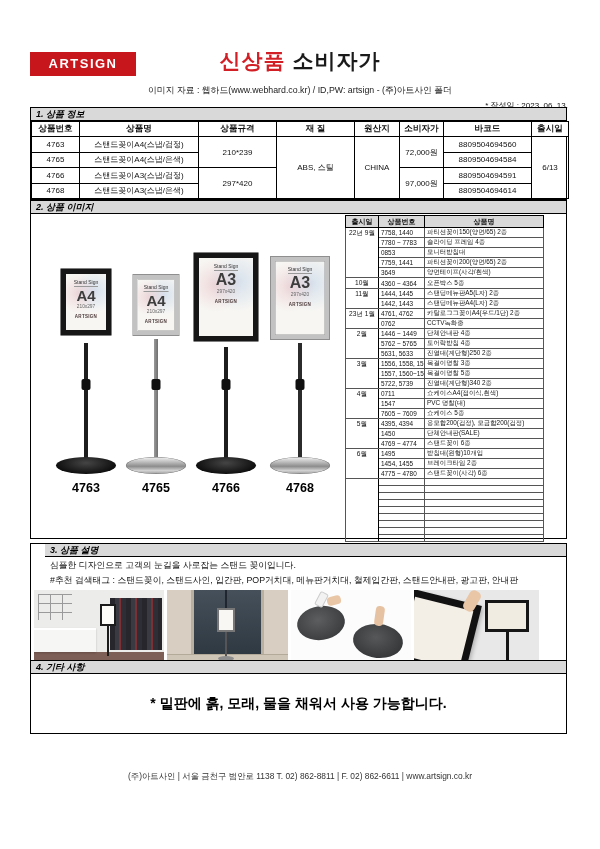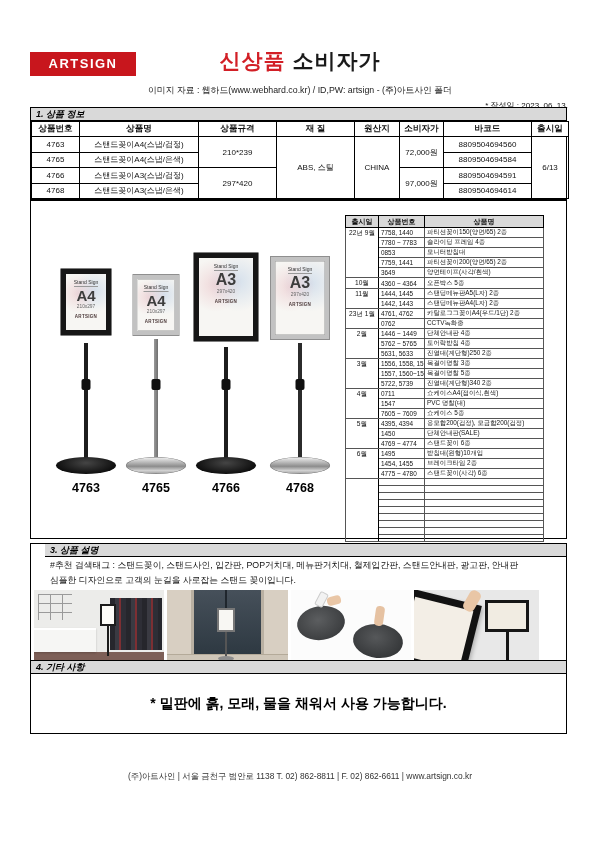--- a/index.html
+++ b/index.html
@@ -189,20 +189,21 @@
         <tr>
           <td>4768</td>
           <td>스탠드꽂이A3(스냅/은색)</td>
           <td>8809504694614</td>
         </tr>
       </tbody>
     </table>
   </div>
 
   <div class="sec" id="sec2">
+    <div class="sec-bar">2. 상품 이미지</div>
 
     <div class="stands">
       <div class="stand s1">
         <div class="frame frame-black">
           <div class="fs-top">Stand Sign</div>
           <div class="fs-size">A4</div>
           <div class="fs-dims">210x297</div>
           <div class="fs-brand">ARTSIGN</div>
         </div>
         <div class="pole"></div>
@@ -407,22 +408,22 @@
           <tr class="empty">
             <td class="codes"></td>
             <td class="pname"></td>
           </tr>
         </tbody>
     </table>
   </div>
 
   <div class="sec" id="sec3">
     <div class="sec-bar">3. 상품 설명</div>
+    <div class="desc-line">심플한 디자인으로 고객의 눈길을 사로잡는 스탠드 꽂이입니다.</div>
     <div class="desc-line">#추천 검색태그 :  스탠드꽂이, 스탠드사인, 입간판, POP거치대, 메뉴판거치대, 철제입간판, 스탠드안내판, 광고판, 안내판</div>
-    <div class="desc-line">심플한 디자인으로 고객의 눈길을 사로잡는 스탠드 꽂이입니다.</div>
     <div class="photos">
       <div class="ph ph-a">
         <div class="winGrid"></div>
         <div class="counter"></div>
         <div class="rack"></div>
         <div class="mini-stand-frame"></div>
         <div class="mini-stand-pole"></div>
       </div>
       <div class="ph ph-b">
         <div class="glass"></div>

